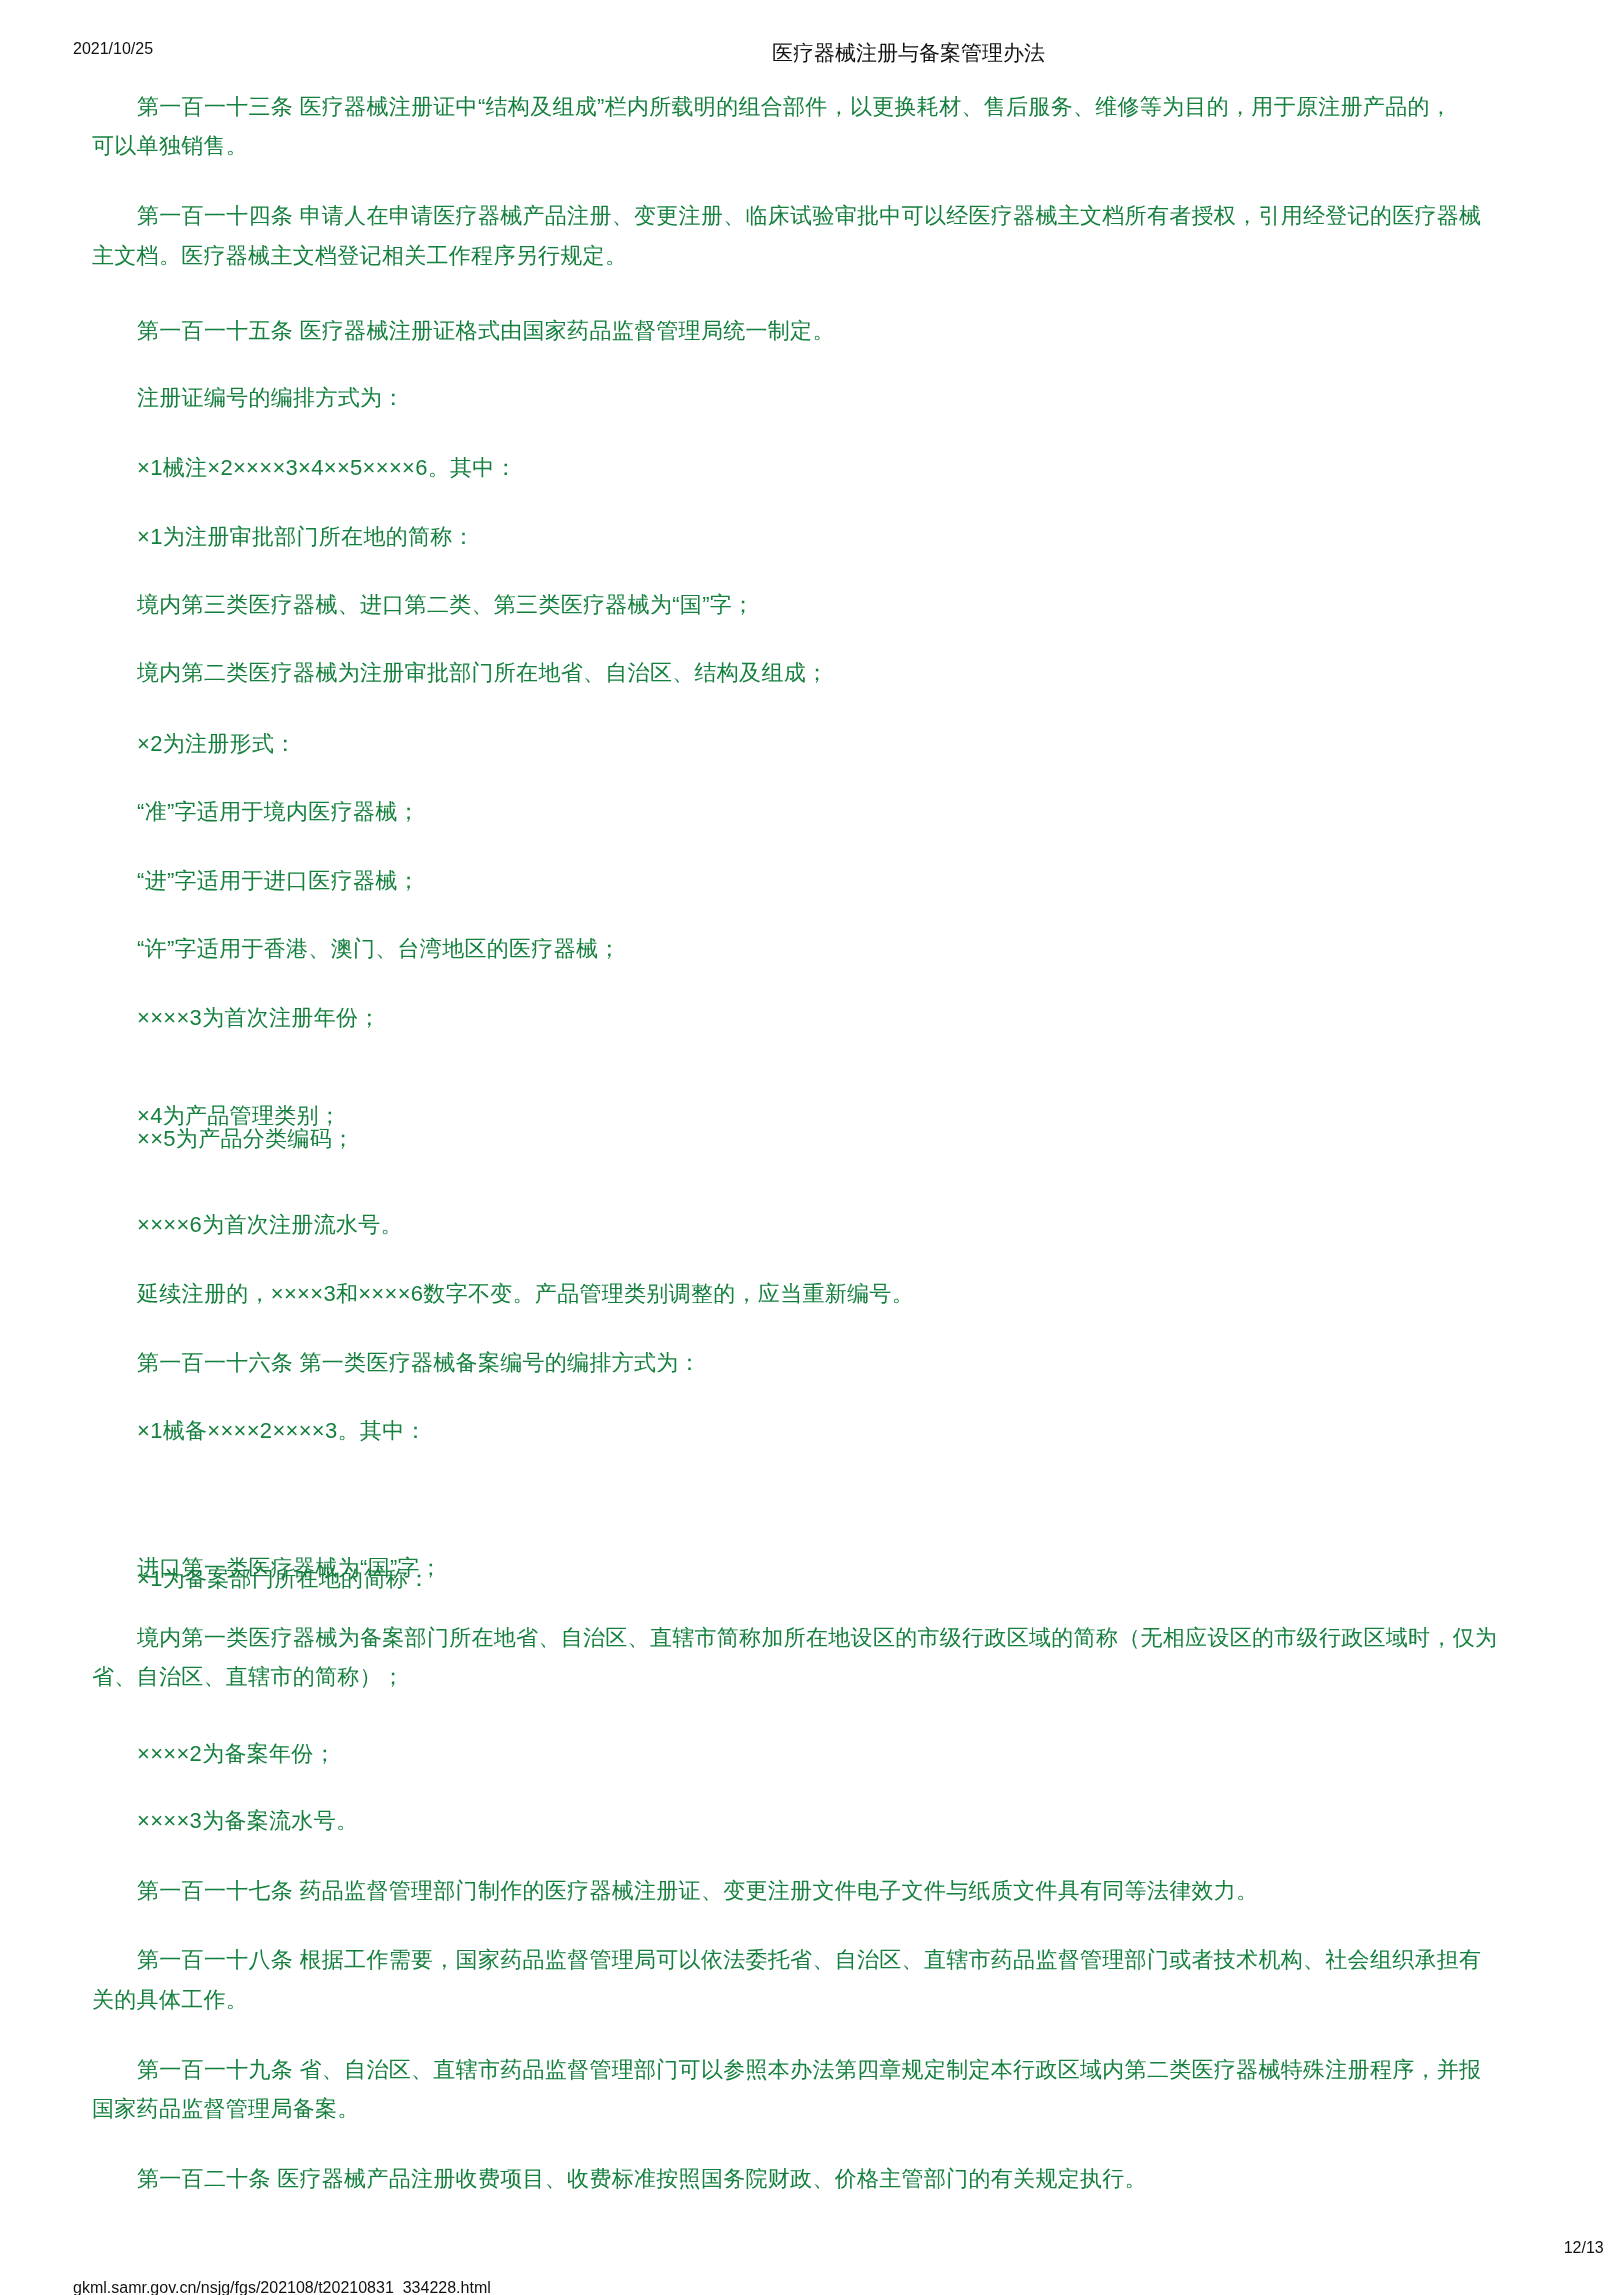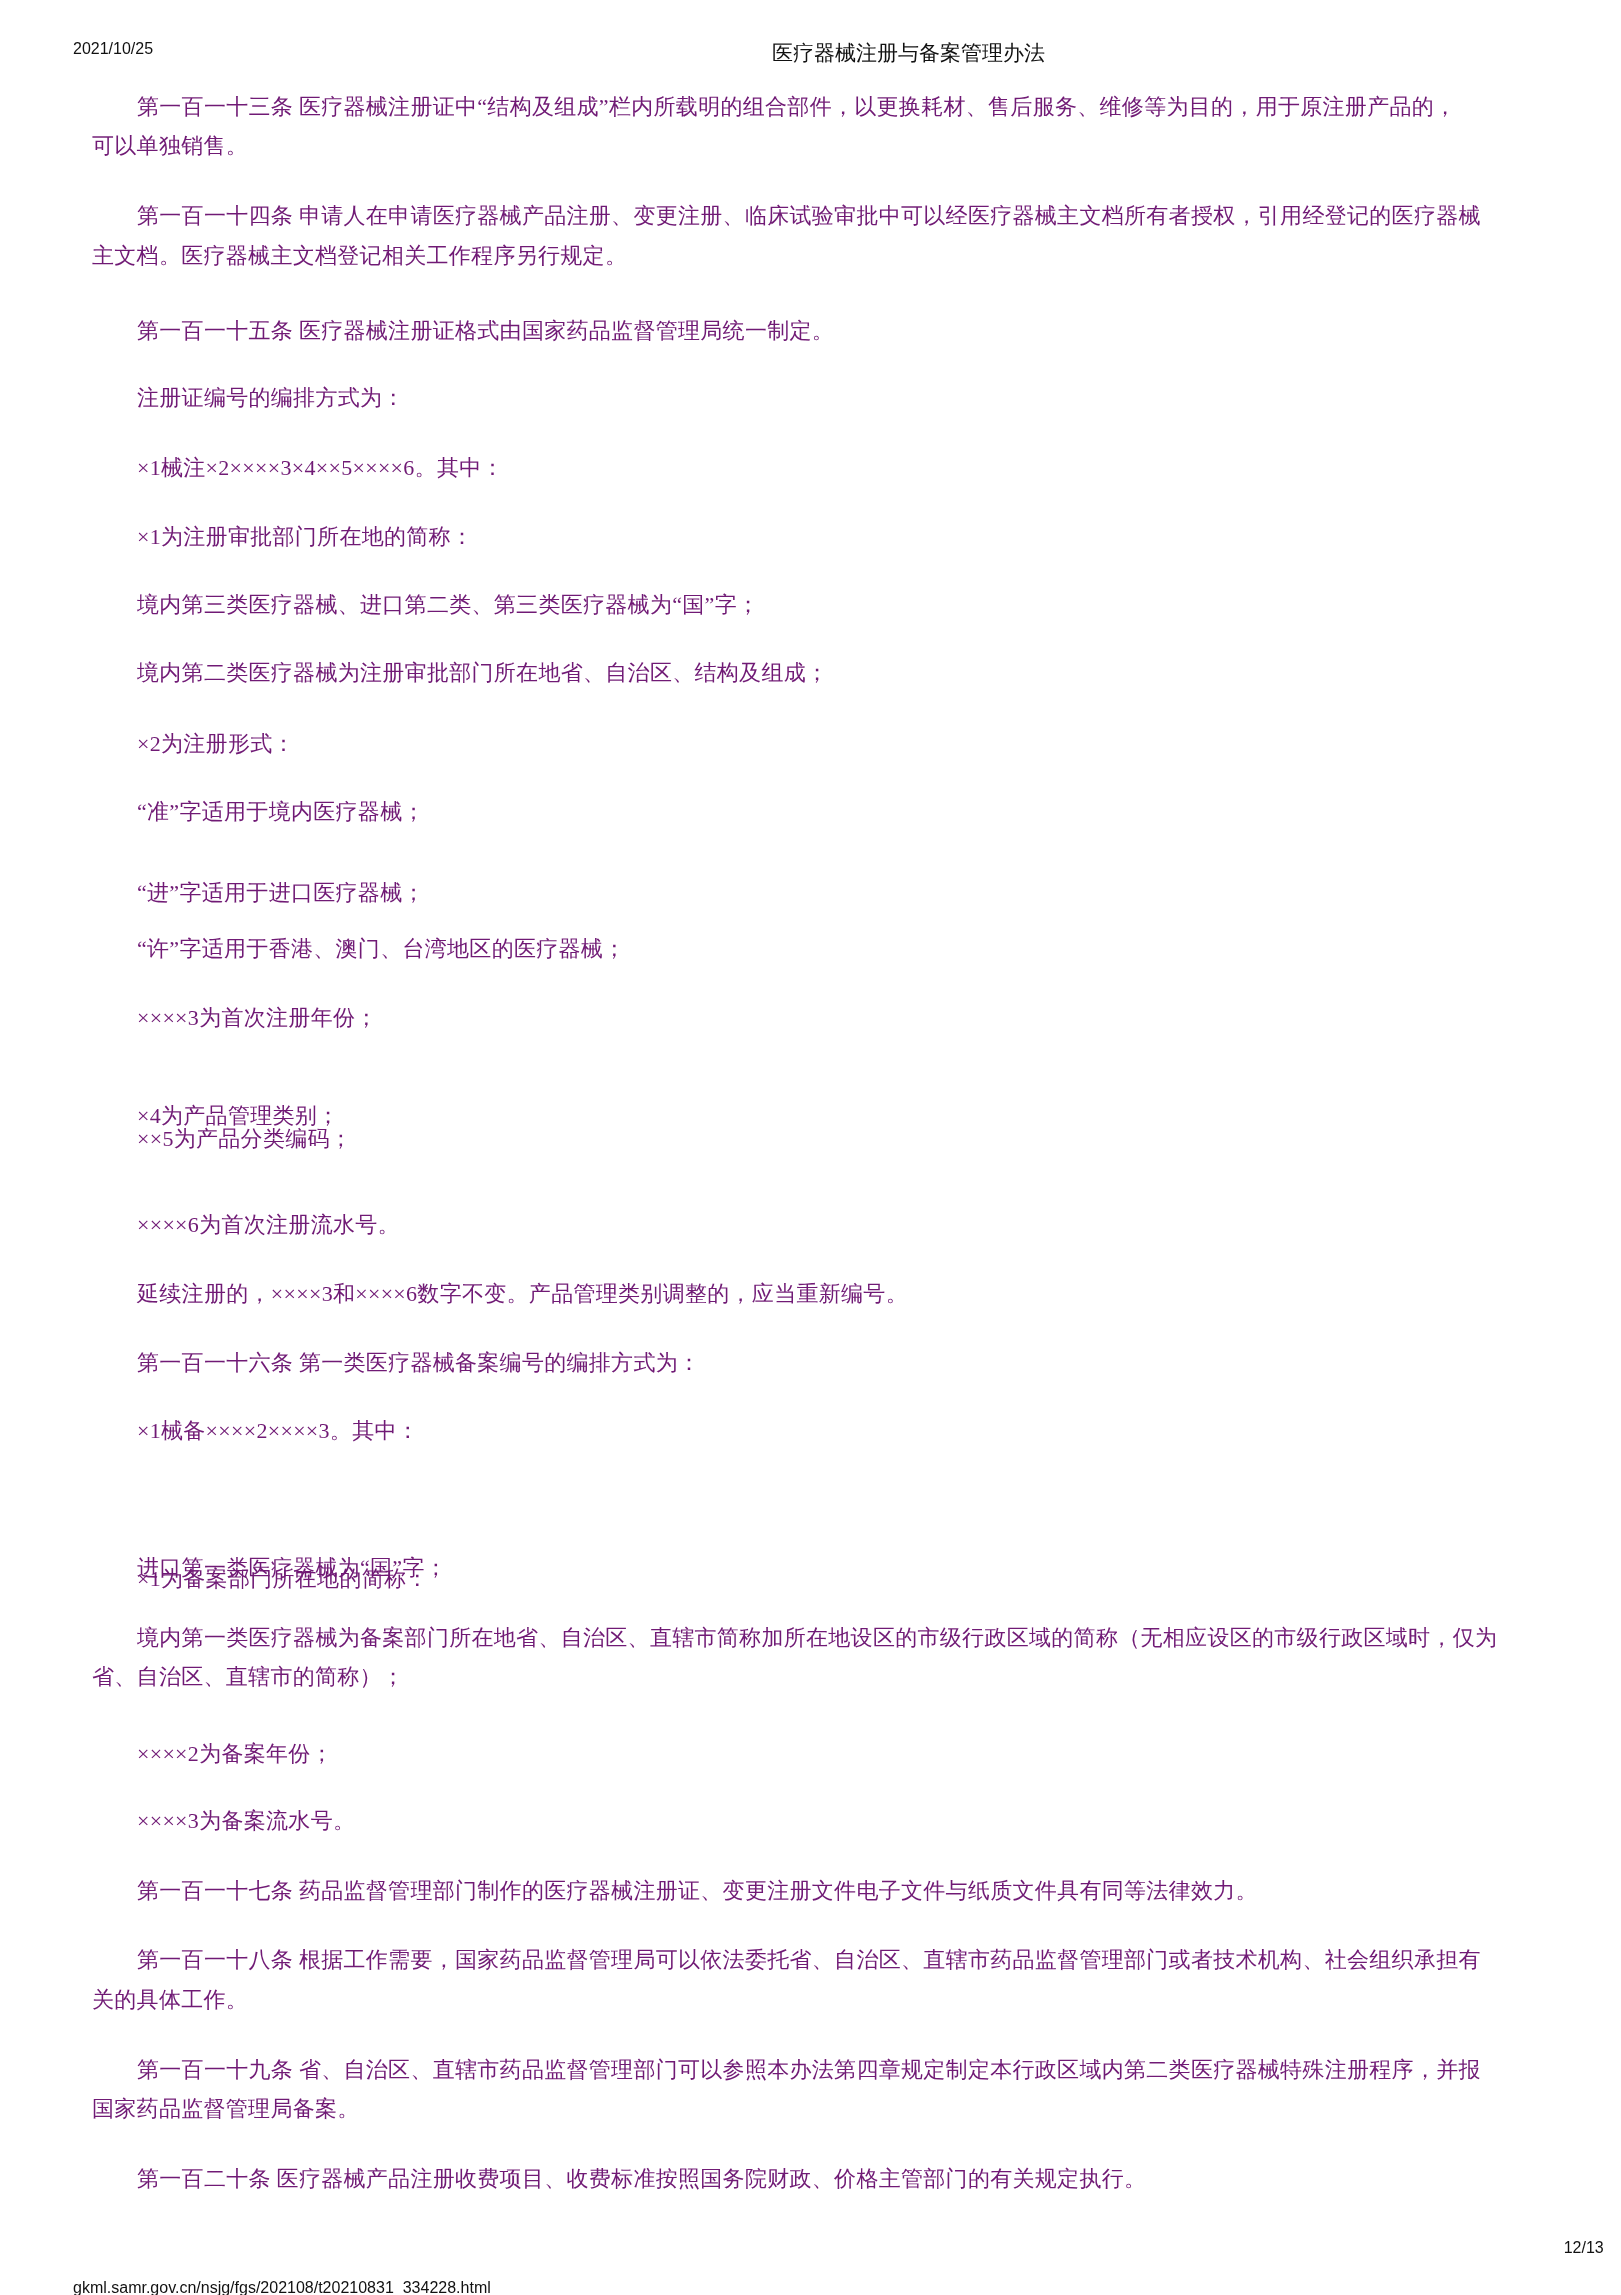--- a/index.html
+++ b/index.html
@@ -1,18 +1,18 @@
 <!DOCTYPE html>
 <html style="font-size:10.5px"><head>
 <meta charset="utf-8">
 <style>
   html, body { margin:0; padding:0; background:#ffffff; }
   body { width:1622px; height:2295px; position:relative; overflow:hidden; color:#111; }
   .hdr, .ftr { position:absolute; font-family:"Liberation Sans", "DejaVu Sans", sans-serif; font-size:16px; color:#111; white-space:nowrap; line-height:1; }
-  .line { position:absolute; left:92px; font-family:Liberation Serif, serif; font-size:22px; line-height:1; white-space:nowrap; color:#701a75; letter-spacing:0.3px; }
+  .line { position:absolute; left:92px; font-family:Liberation Sans, sans-serif; font-size:22px; line-height:1; white-space:nowrap; color:#15803d; letter-spacing:0.3px; }
   .line.indent { left:137px; }
   .title { font-size:21px; }
 </style>
 </head>
 <body>
 
 <div class="hdr" style="left:73px; top:41px;">2021/10/25</div>
 <div class="hdr title" style="left:772px; top:42px;">医疗器械注册与备案管理办法</div>
 
 <div id="doc-body">
@@ -21,21 +21,21 @@
   <div class="line indent" style="top: 205px;">第一百一十四条 申请人在申请医疗器械产品注册、变更注册、临床试验审批中可以经医疗器械主文档所有者授权，引用经登记的医疗器械</div>
   <div class="line" style="top: 245px;">主文档。医疗器械主文档登记相关工作程序另行规定。</div>
   <div class="line indent" style="top: 320px;">第一百一十五条 医疗器械注册证格式由国家药品监督管理局统一制定。</div>
   <div class="line indent" style="top: 387px;">注册证编号的编排方式为：</div>
   <div class="line indent" style="top: 457px;">×1械注×2××××3×4××5××××6。其中：</div>
   <div class="line indent" style="top: 526px;">×1为注册审批部门所在地的简称：</div>
   <div class="line indent" style="top: 594px;">境内第三类医疗器械、进口第二类、第三类医疗器械为“国”字；</div>
   <div class="line indent" style="top: 662px;">境内第二类医疗器械为注册审批部门所在地省、自治区、结构及组成；</div>
   <div class="line indent" style="top: 733px;">×2为注册形式：</div>
   <div class="line indent" style="top: 801px;">“准”字适用于境内医疗器械；</div>
-  <div class="line indent" style="top: 870px; margin-top: 12px;">“进”字适用于进口医疗器械；</div>
+  <div class="line indent" style="top: 870px;">“进”字适用于进口医疗器械；</div>
   <div class="line indent" style="top: 938px;">“许”字适用于香港、澳门、台湾地区的医疗器械；</div>
   <div class="line indent" style="top: 1007px;">××××3为首次注册年份；</div>
   <div class="line indent" style="top: 1077px; margin-top: 28px;">×4为产品管理类别；</div>
   <div class="line indent" style="top: 1128px; text-align: center;">××5为产品分类编码；</div>
   <div class="line indent" style="top: 1214px;">××××6为首次注册流水号。</div>
   <div class="line indent" style="top: 1283px;">延续注册的，××××3和××××6数字不变。产品管理类别调整的，应当重新编号。</div>
   <div class="line indent" style="top: 1352px;">第一百一十六条 第一类医疗器械备案编号的编排方式为：</div>
   <div class="line indent" style="top: 1420px;">×1械备××××2××××3。其中：</div>
   <div class="line indent" style="top: 1568px;">×1为备案部门所在地的简称：</div>
   <div class="line indent" style="top: 1557px;">进口第一类医疗器械为“国”字；</div>

